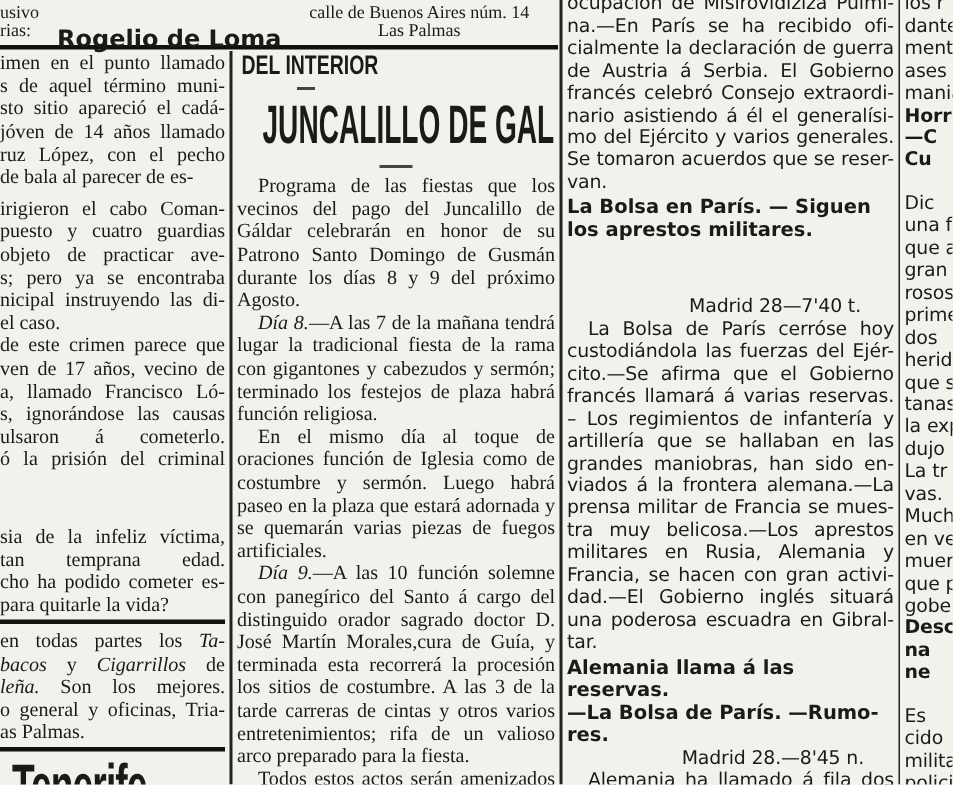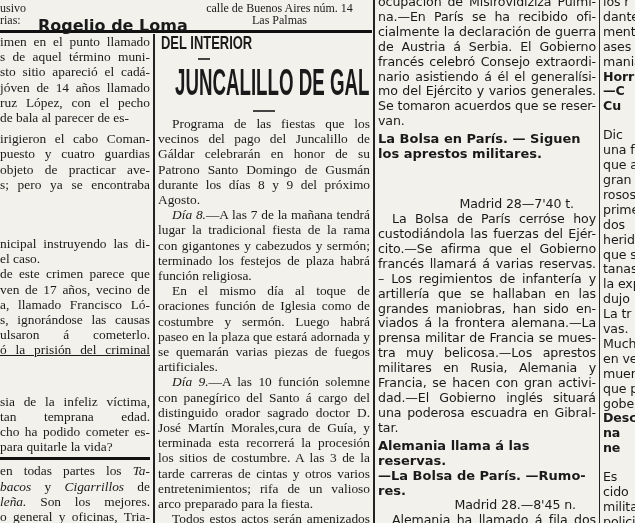--- a/index.html
+++ b/index.html
@@ -54,30 +54,30 @@
       <div class="line" style="text-align-last: justify;">sto sitio apareció el cadá-</div>
       <div class="line" style="text-align-last: justify;">jóven de 14 años llamado</div>
       <div class="line" style="text-align-last: justify;">ruz López, con el pecho</div>
       <div class="line">de bala al parecer de es-</div>
     </div>
   <div class="serif" style="margin-top:6px" id="c1p2">
       <div class="line" style="text-align-last: justify;">irigieron el cabo Coman-</div>
       <div class="line" style="text-align-last: justify;">puesto y cuatro guardias</div>
       <div class="line" style="text-align-last: justify;">objeto de practicar ave-</div>
       <div class="line" style="text-align-last: justify;">s; pero ya se encontraba</div>
-      <div class="line" style="text-align-last: justify; margin-top: 44px;">nicipal instruyendo las di-</div>
+      <div class="line" style="text-align-last: justify;">nicipal instruyendo las di-</div>
       <div class="line">el caso.</div>
     </div>
   <div class="serif" id="c1p3">
       <div class="line" style="text-align-last: justify;">de este crimen parece que</div>
       <div class="line" style="text-align-last: justify;">ven de 17 años, vecino de</div>
       <div class="line" style="text-align-last: justify;">a, llamado Francisco Ló-</div>
       <div class="line" style="text-align-last: justify;">s, ignorándose las causas</div>
       <div class="line" style="text-align-last: justify;">ulsaron á cometerlo.</div>
-      <div class="line" style="text-align-last: justify; text-decoration: underline;">ó la prisión del criminal</div>
+      <div class="line" style="text-align-last: justify;">ó la prisión del criminal</div>
       <div class="line" style="text-align-last: justify; margin-top: 36px;">sia de la infeliz víctima,</div>
       <div class="line" style="text-align-last: justify;">tan temprana edad.</div>
       <div class="line" style="text-align-last: justify;">cho ha podido cometer es-</div>
       <div class="line">para quitarle la vida?</div>
     </div>
   <div class="thick"></div>
   <div class="serif" id="c1ad">
       <div class="line" style="text-align-last: justify;">en todas partes los <i>Ta-</i></div>
       <div class="line" style="text-align-last: justify;"><i>bacos</i> y <i>Cigarrillos</i> de</div>
       <div class="line" style="text-align-last: justify;"><i>leña.</i> Son los mejores.</div>

